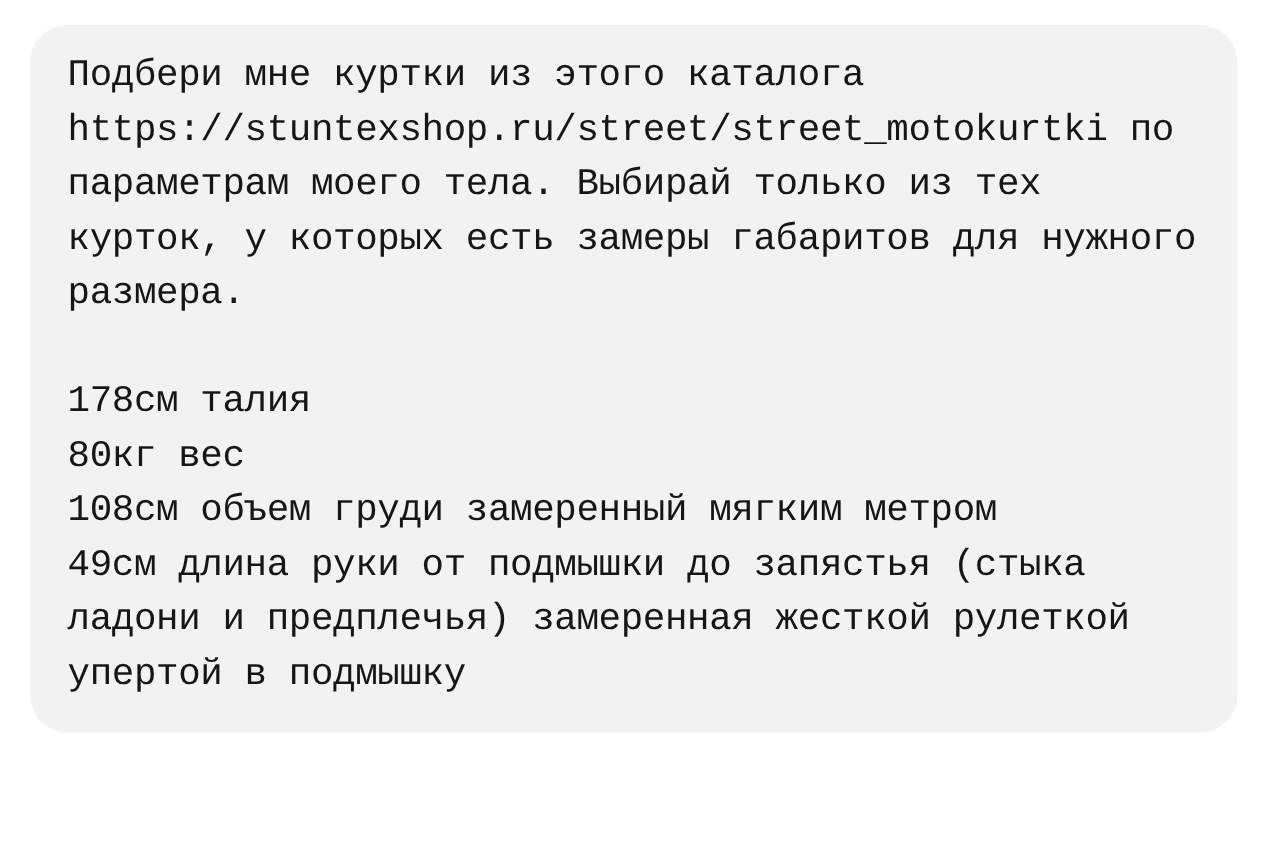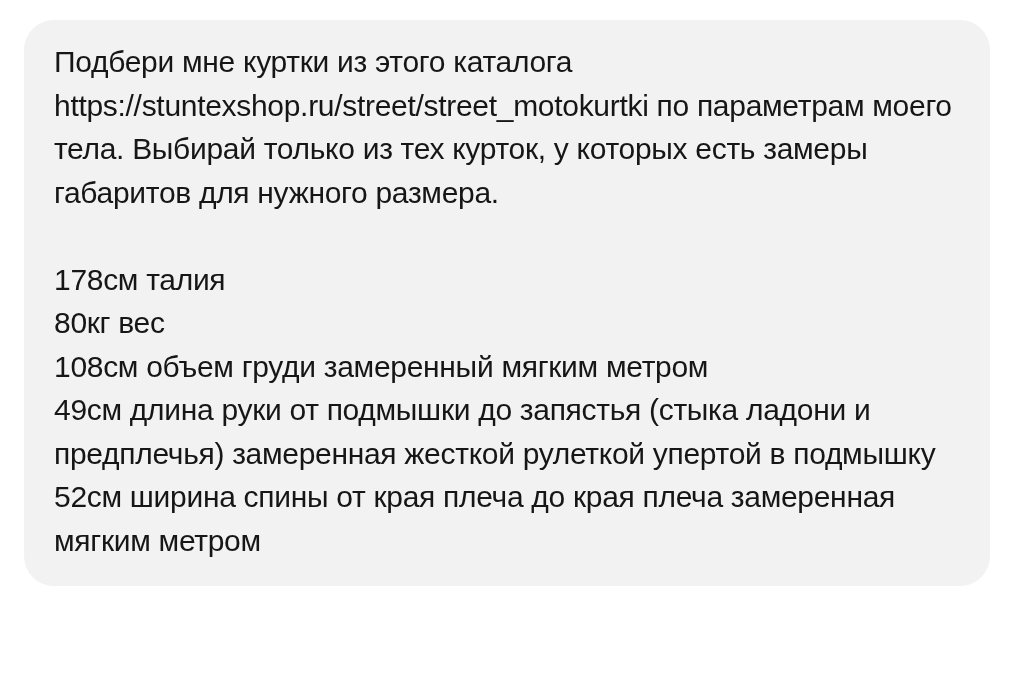--- a/index.html
+++ b/index.html
@@ -7,20 +7,21 @@
     padding: 0;
     width: 1018px;
     height: 680px;
     overflow: hidden;
     font-family: "Liberation Sans", "DejaVu Sans", sans-serif;
   }
   .page {
     width: 1018px;
     height: 656px;
     position: relative;
+    font-family: Liberation Mono, monospace;
   }
   .bubble {
     position: absolute;
     left: 24px;
     top: 20px;
     width: 966px;
     box-sizing: border-box;
     border-radius: 30px;
     padding: 20px 30px 24px 30px;
     font-size: 30px;
@@ -44,16 +45,15 @@
 
 <div class="page">
   <div class="bubble" style="background: rgb(242, 242, 243); color: rgb(22, 22, 22);">
     <div class="intro">Подбери мне куртки из этого каталога https://stuntexshop.ru/street/street_motokurtki по параметрам моего тела. Выбирай только из тех курток, у которых есть замеры габаритов для нужного размера.</div>
     <div class="spacer"></div>
     <div>
       <div class="measure-line">178см талия</div>
       <div class="measure-line">80кг вес</div>
       <div class="measure-line">108см объем груди замеренный мягким метром</div>
       <div class="measure-line">49см длина руки от подмышки до запястья (стыка ладони и предплечья) замеренная жесткой рулеткой упертой в подмышку</div>
-      <div class="measure-line">52см ширина спины от края плеча до края плеча замеренная мягким метром</div>
     </div>
   </div>
 </div>
 
 </body></html>

